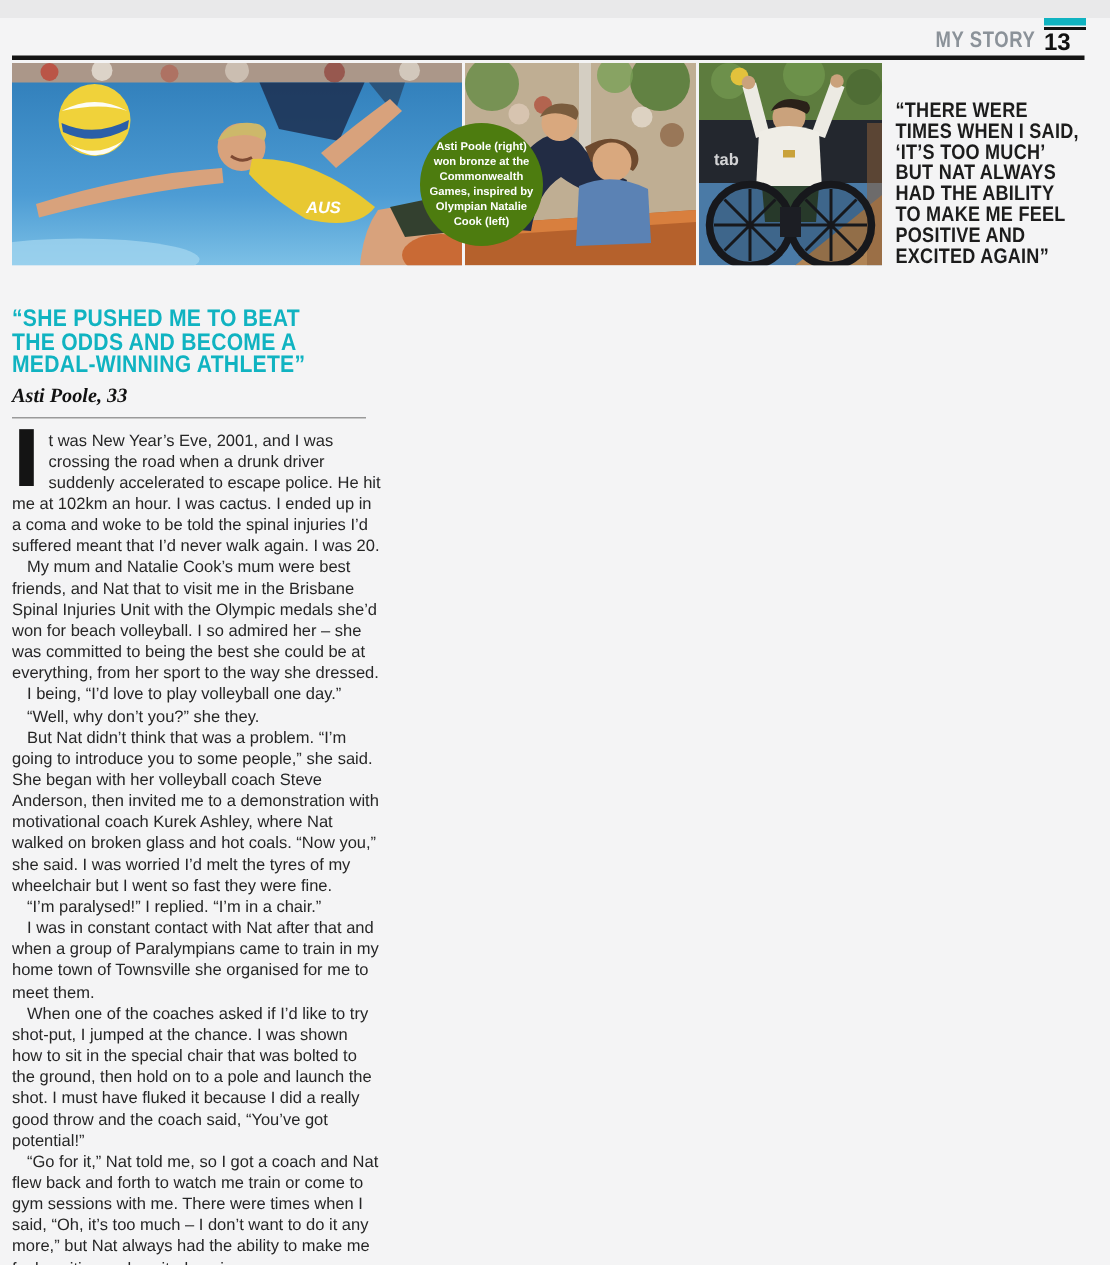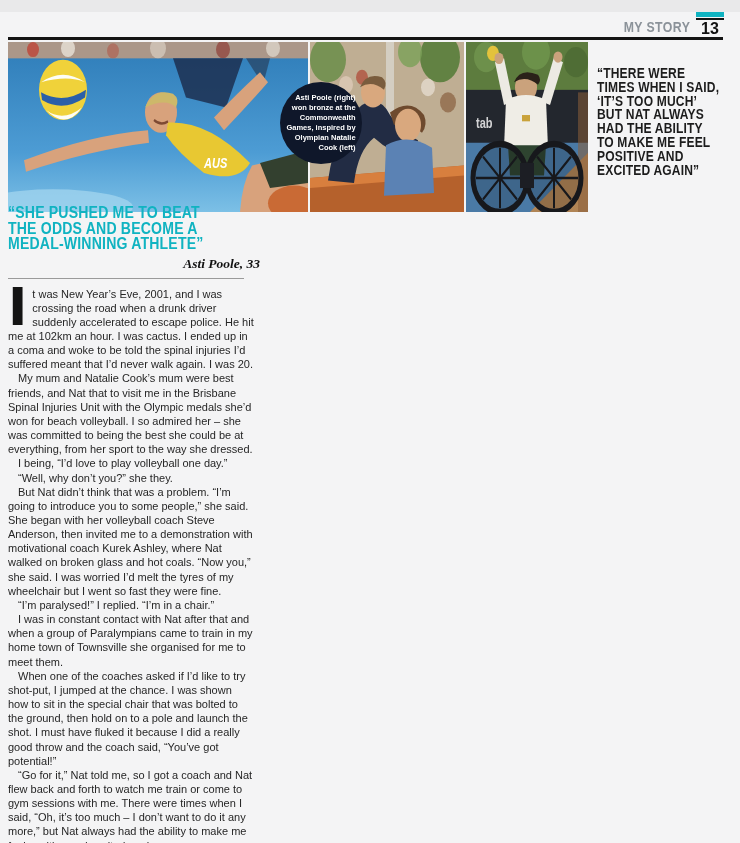--- a/index.html
+++ b/index.html
@@ -9,56 +9,56 @@
     background:#f4f4f5; overflow:hidden;
     font-family:"Liberation Sans", sans-serif; color:#2a2a2a;
   }
   
   .section-label{
     position:absolute; top:6px; right:50px;
     font-size:15px; font-weight:bold; color:#8b9299;
     letter-spacing:.5px; transform:scaleX(.82); transform-origin:top right;
     white-space:nowrap;
   }
-  .folio{ position:absolute; top:0; right:16px; width:28px; text-align:center; }
+  .folio{ position:absolute; top:0; right:16px; width:28px; text-align:left; }
   .folio-teal{ height:5px; background:#10b3c1; }
   .folio-rule{ height:2px; background:#141414; margin-top:1px; }
   .folio-num{ font-size:16px; font-weight:bold; color:#111; line-height:18px; }
   .top-rule{ position:absolute; top:25px; left:8px; width:715px; height:3px; background:#141414; }
 
   
   .photo-strip{ position:absolute; top:30px; left:8px; width:580px; height:135px; display:flex; gap:2px; }
-  .photo{ height:170px; overflow:hidden;text-align:center; }
+  .photo{ height:135px; overflow:hidden;text-align:center; }
   .photo svg{ display:block; width:100%; height:100%; }
   .caption-circle{
     position:absolute; left:272px; top:40px; width:82px; height:82px;
-    background:#0f172a; border-radius:50%;
+    background:#4d7c0f; border-radius:50%;
     display:flex; align-items:center; justify-content:center;
     color:#fff; font-size:7.5px; font-weight:bold; line-height:1.35;
-    text-align:right; white-space:pre-line;
+    text-align:center; white-space:pre-line;
   }
 
   
   .pull-quote{
     position:absolute; left:597px; top:55px; width:180px;
     font-size:14px; font-weight:bold; line-height:13.8px; color:#1c1c1c;
     transform:scaleX(.86); transform-origin:top left;
     white-space:pre-line; letter-spacing:.2px;
   }
 
   
   .article{ position:absolute; left:8px; top:193px; width:252px; }
   .headline{
     color:#10b3c1; font-size:16px; font-weight:bold; line-height:15.5px;
     transform:scaleX(.88); transform-origin:top left; white-space:pre-line;
     width:290px; letter-spacing:.2px;
   }
   .byline{
     font-family:"Liberation Serif", serif; font-style:italic; font-weight:bold;
-    font-size:13.5px; color:#111; margin-top:4px;text-align:right;
+    font-size:13.5px; color:#111; margin-top:4px;
   }
   .byline-rule{ width:236px; height:1px; background:#9a9a9a; margin-top:6px; }
   .body-copy{ margin-top:8px; width:247px; font-size:11px; line-height:14.15px; color:#262626; }
   .body-copy p{ margin:0; }
   .body-copy .paras p{ text-indent:10px; }
   .dropcap{
     float:left; font-size:52px; line-height:.76; font-weight:bold; color:#141414;
     margin:1px 5px 0 0; font-family:"DejaVu Sans", sans-serif;
   }
 </style>

